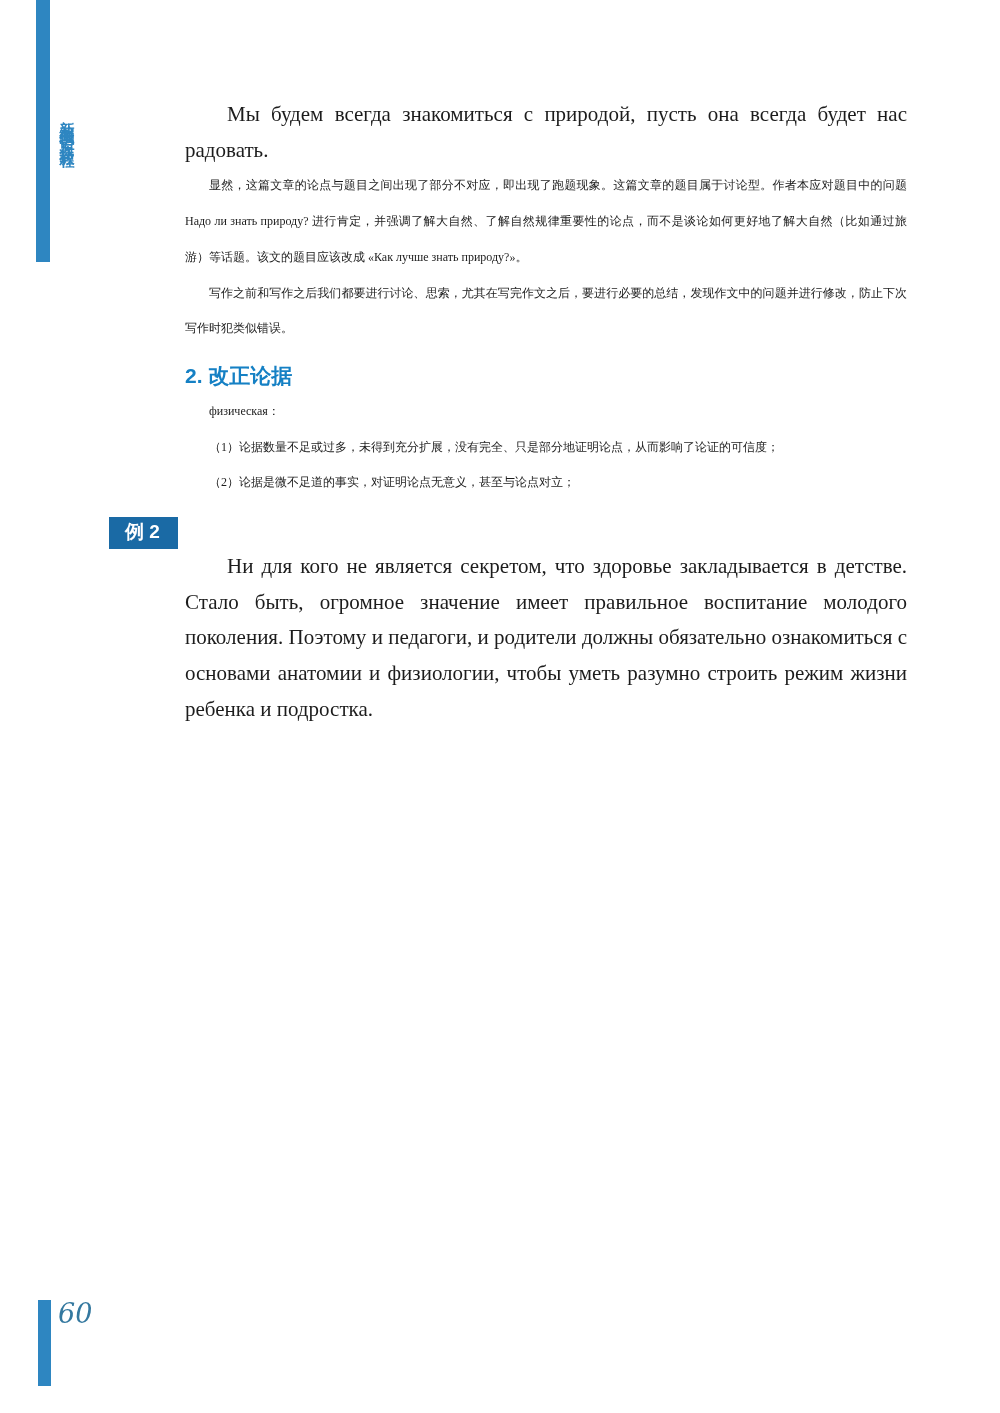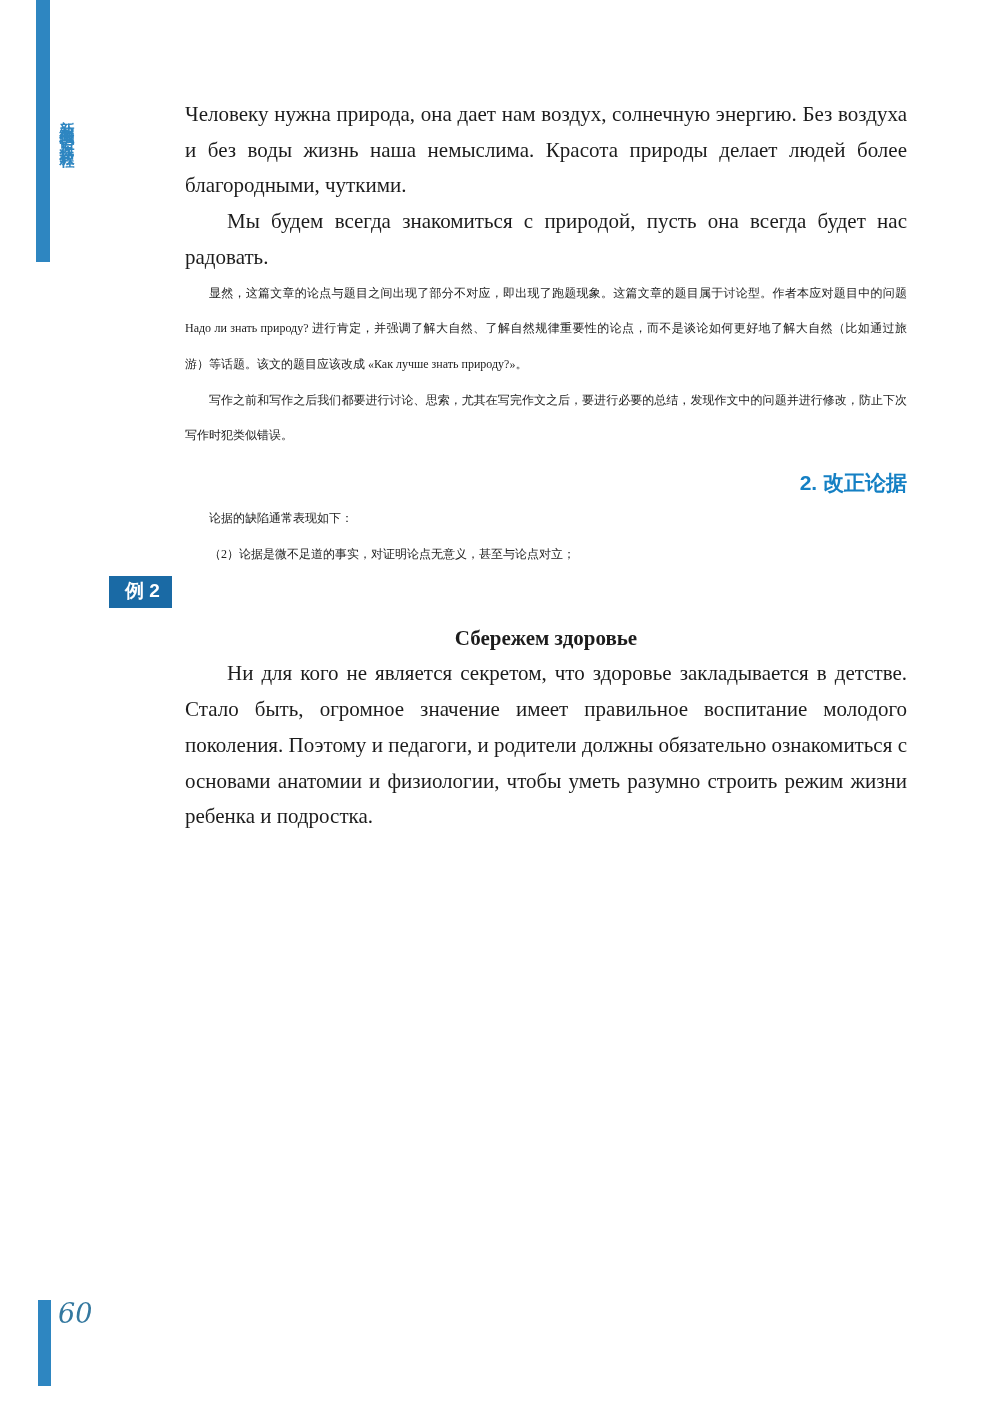--- a/index.html
+++ b/index.html
@@ -56,28 +56,27 @@
   .zh { font-size: 12px; }
   .indent { text-indent: 2em; }
 
   .section-heading {
     margin: 11px 0 0 0;
     line-height: 36px;
     font-family: "Liberation Sans", "DejaVu Sans", sans-serif;
     font-size: 21px;
     font-weight: bold;
     color: var(--heading-blue, #1580c4);
-    text-align: right;
   }
 
   .example-badge {
     display: block;
     width: max-content;
-    margin: 4px 0 0 -76px;
-    padding: 3px 12px 5px 16px;
+    margin: 16px 0 0 -76px;
+    padding: 3px 18px 5px 16px;
     background: var(--badge-bg, #1a6aa5);
     color: var(--badge-text, #ffffff);
     font-family: "Liberation Sans", "DejaVu Sans", sans-serif;
     font-size: 19px;
     font-weight: bold;
     line-height: 24px;
   }
 
   .essay-title {
     margin: 12px 0 0 0;
@@ -110,39 +109,38 @@
 </head>
 <body>
 
 <div class="page">
 
   <div class="spine-bar"></div>
   <div class="spine-title">新编俄语写作教程</div>
 
   <main class="content">
 
-    <p class="ru">Человеку нужна природа, она дает нам воздух, солнечную энергию. Без воздуха и без воды жизнь наша немыслима. Красота природы делает людей более благородными, чуткими.</p>
 
     <p class="ru indent">Мы будем всегда знакомиться с природой, пусть она всегда будет нас радовать.</p>
 
     <p class="zh indent">显然，这篇文章的论点与题目之间出现了部分不对应，即出现了跑题现象。这篇文章的题目属于讨论型。作者本应对题目中的问题 Надо ли знать природу? 进行肯定，并强调了解大自然、了解自然规律重要性的论点，而不是谈论如何更好地了解大自然（比如通过旅游）等话题。该文的题目应该改成 «Как лучше знать природу?»。</p>
 
     <p class="zh indent">写作之前和写作之后我们都要进行讨论、思索，尤其在写完作文之后，要进行必要的总结，发现作文中的问题并进行修改，防止下次写作时犯类似错误。</p>
 
     <h2 class="section-heading">2. 改正论据</h2>
 
-    <p class="zh indent">论据的缺陷通常表现如下：</p>
+    <p class="zh indent">физическая：</p>
 
+    <p class="zh indent">（1）论据数量不足或过多，未得到充分扩展，没有完全、只是部分地证明论点，从而影响了论证的可信度；</p>
 
     <p class="zh indent">（2）论据是微不足道的事实，对证明论点无意义，甚至与论点对立；</p>
 
 
     <div class="example-badge">例 2</div>
 
-    <h3 class="essay-title">Сбережем здоровье</h3>
 
     <p class="ru indent">Ни для кого не является секретом, что здоровье закладывается в детстве. Стало быть, огромное значение имеет правильное воспитание молодого поколения. Поэтому и педагоги, и родители должны обязательно ознакомиться с основами анатомии и физиологии, чтобы уметь разумно строить режим жизни ребенка и подростка.</p>
 
 
 
   </main>
 
   <div class="footer-bar"></div>
   <div class="page-number">60</div>
 

